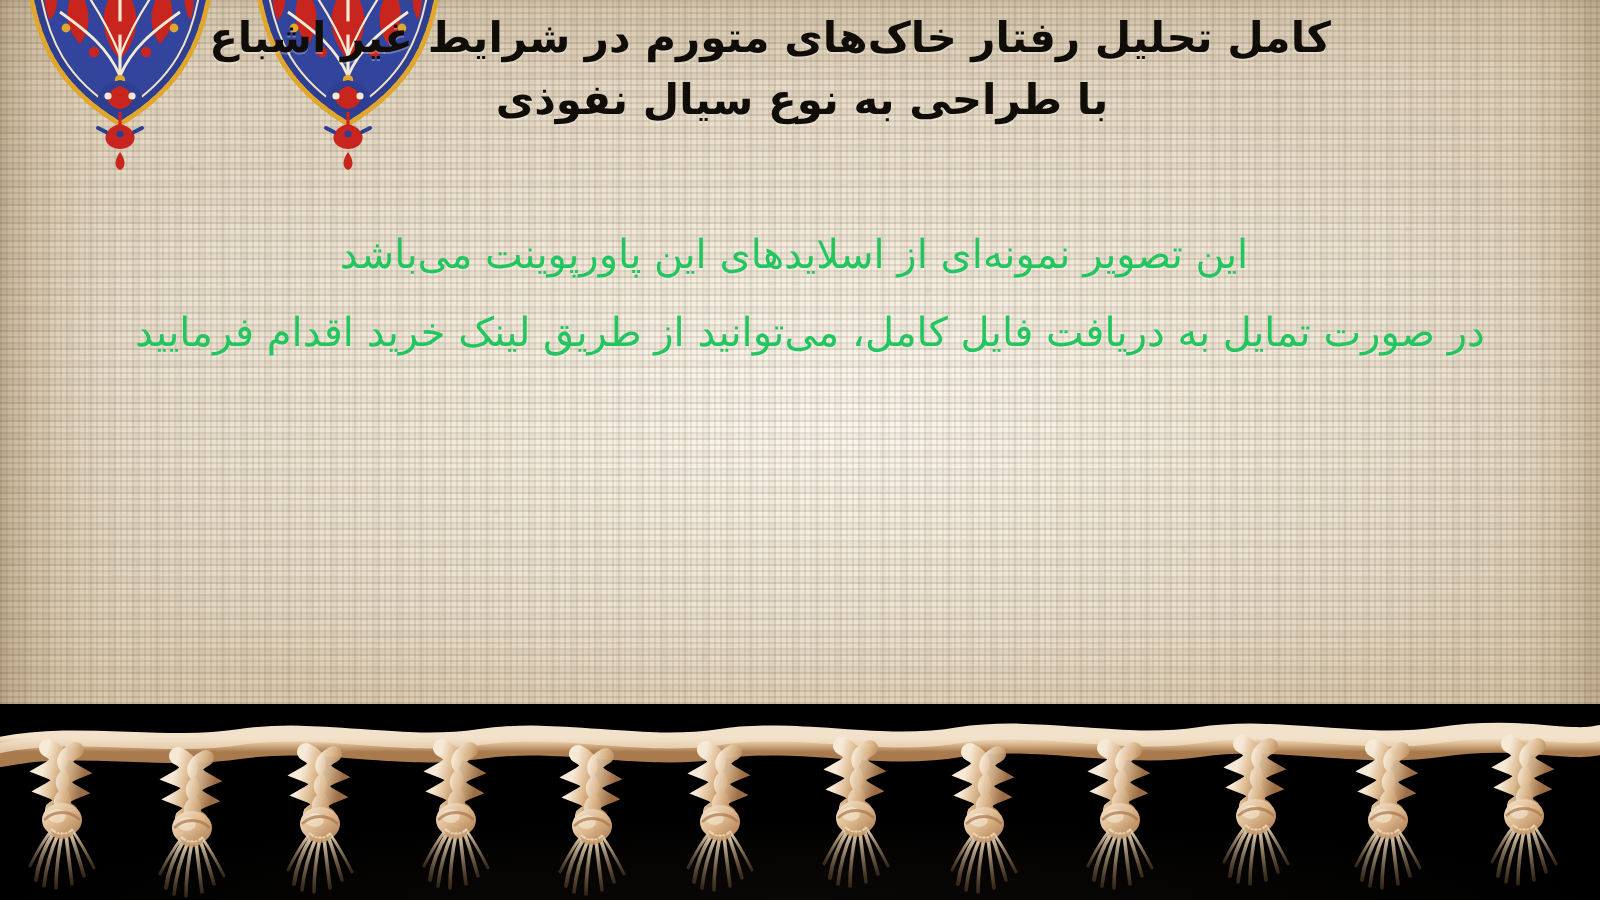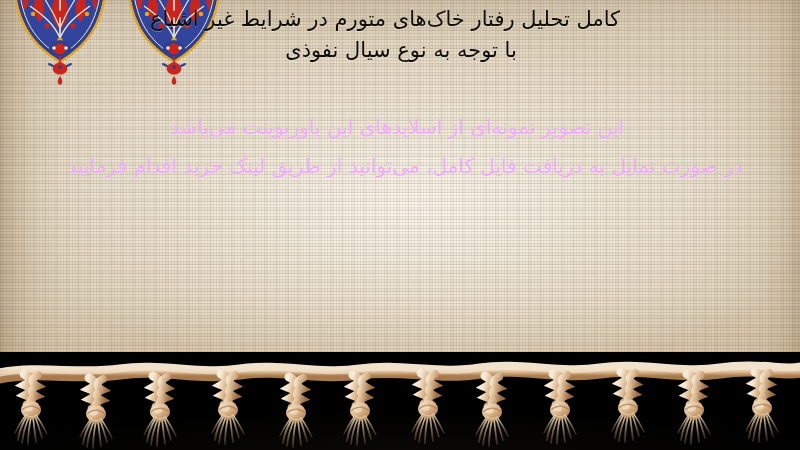--- a/index.html
+++ b/index.html
@@ -113,34 +113,34 @@
     right: 0; top: 4px;
     width: 790px;
     text-align: center;
     color: #100d09;
     direction: rtl;
   }
   .heading .hline {
     display: block;
     font-size: 21px;
     line-height: 31px;
-    font-weight: 400;
+    font-weight: 700;
     letter-spacing: 0px;
     text-shadow: 0 1px 0 rgba(255,255,255,.28);
   }
   .heading .hline.l1 { padding-right: 40px; }
   .heading .hline.l2 { padding-right: 8px; }
 
   .body-block {
     position: absolute;
     right: 0; top: 108px;
     width: 782px;
     direction: rtl;
     text-align: center;
-    color: #f0abfc;
+    color: #22c55e;
   }
   .body-block .bline {
     display: block;
     font-size: 20px;
     line-height: 39px;
     font-weight: 400;
     text-shadow: 0 1px 0 rgba(255,255,255,.22);
   }
   .body-block .bline.b1 { padding-right: 24px; }
   .body-block .bline.b2 { padding-right: 2px; }
@@ -229,21 +229,21 @@
       <g transform="translate(166,46)">
           <use href="#pendant"></use>
         </g>
     </svg>
   </div>
 
   <div class="text-layer">
 
     <div class="heading">
       <span class="hline l1">کامل تحلیل رفتار خاک‌های متورم در شرایط غیر اشباع</span>
-      <span class="hline l2">با توجه به نوع سیال نفوذی</span>
+      <span class="hline l2">با طراحی به نوع سیال نفوذی</span>
     </div>
 
     <div class="body-block">
       <span class="bline b1">این تصویر نمونه‌ای از اسلایدهای این پاورپوینت می‌باشد</span>
       <span class="bline b3">در صورت تمایل به دریافت فایل کامل، می‌توانید از طریق لینک خرید اقدام فرمایید</span>
     </div>
 
   </div>
 
   <div class="fringe-zone">

